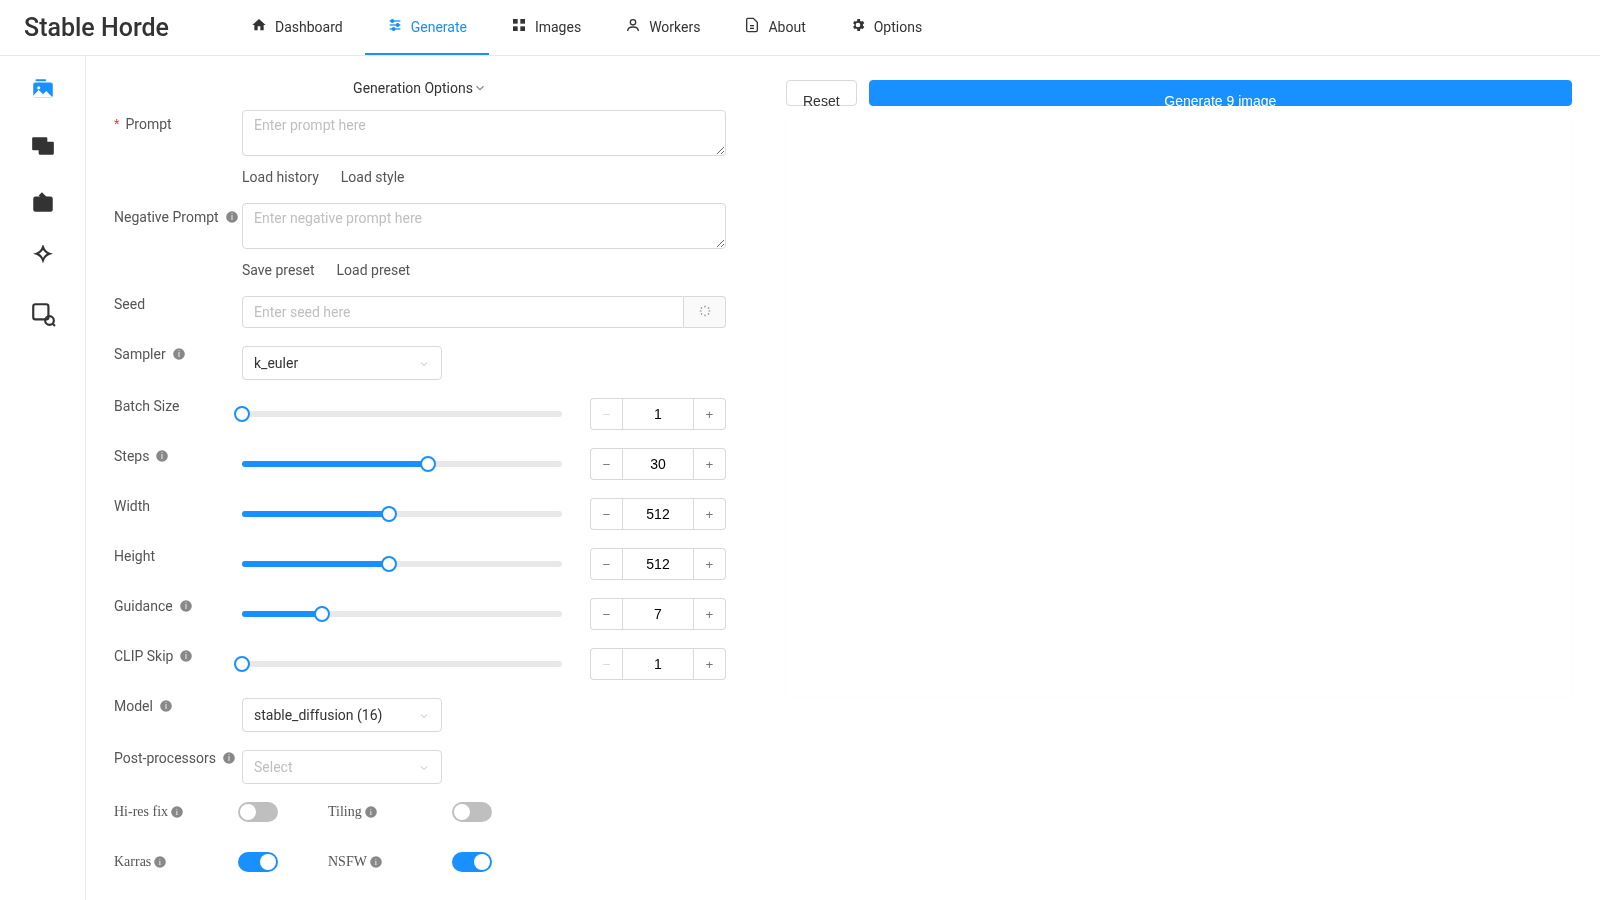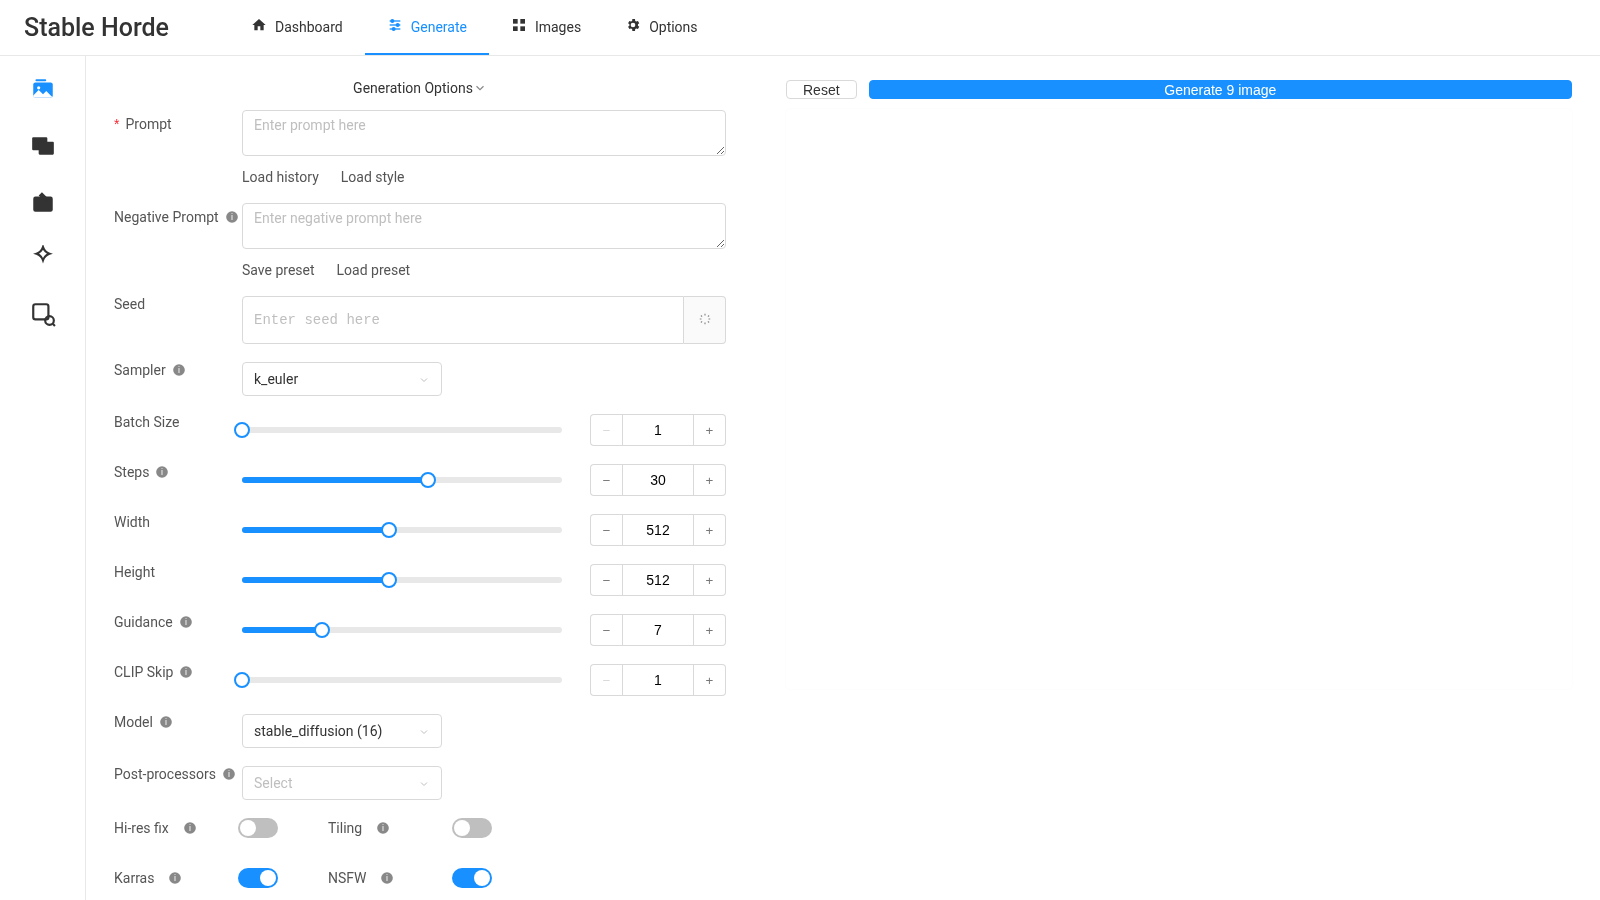--- a/index.html
+++ b/index.html
@@ -40,49 +40,49 @@
   font-size: 14px; font-family: inherit; resize: vertical; outline: none;
 }
 textarea.input { min-height: 46px; }
 .input.neg { min-height: 30px; }
 .input::placeholder { color:#bfbfbf; }
 
 .subactions { display:flex; gap:22px; margin-top:10px; }
 .link { color:#555; cursor:pointer; font-size:14px; }
 
 .seed-wrap { display:flex; width:100%; }
-.seed-wrap input { flex:1; border-radius: 4px 0 0 4px; height: 48px; font-family: Liberation Mono, monospace; }
+.seed-wrap input { flex:1; border-radius: 4px 0 0 4px; height: 32px; }
 .seed-btn { width:42px; border:1px solid #d9d9d9; border-left:none; border-radius: 0 4px 4px 0; background:#fafafa; display:flex; align-items:center; justify-content:center; cursor:pointer; color:#888; }
 
 .select { width: 200px; height:32px; border:1px solid #d9d9d9; border-radius:4px; display:flex; align-items:center; justify-content:space-between; padding: 16px 11px; cursor:pointer; color:#333; }
 .select.placeholder { color:#bfbfbf; }
 .select .caret { color:#bfbfbf; width:12px; height:12px; }
 
 .slider-row { display:flex; align-items:center; gap:28px; }
 .slider { position:relative; flex:1; height: 6px; background:#e8e8e8; border-radius:3px; cursor:pointer; }
 .slider-fill { position:absolute; left:0; top:0; bottom:0; background:#1890ff; border-radius:3px; }
 .slider-handle { position:absolute; top:50%; width:16px; height:16px; border:2px solid #1890ff; background:#fff; border-radius:50%; transform:translate(-50%, -50%); }
 
 .stepper { display:flex; height:32px; }
 .stepper button { width:32px; border:1px solid #d9d9d9; background:#fff; cursor:pointer; color:#777; display:flex; align-items:center; justify-content:center; }
 .stepper button.disabled { color:#d9d9d9; cursor:not-allowed; }
 .stepper button:first-child { border-radius:4px 0 0 4px; border-right:none; }
 .stepper button:last-child { border-radius:0 4px 4px 0; border-left:none; }
 .stepper input { width:72px; border:1px solid #d9d9d9; text-align:center; outline:none; font-size:14px; }
 
 .toggle-grid { display:flex; gap: 50px; }
 .toggle-cell { display:flex; align-items:center; gap: 24px; }
-.toggle-label { display:flex; align-items:center; gap:14px; width: 100px; color:#555; }
+.toggle-label { display:flex; align-items:center; gap:2px; width: 100px; color:#555;font-family:Liberation Serif, serif; }
 .switch { position:relative; width:40px; height:20px; border-radius:10px; background:#bfbfbf; cursor:pointer; transition:.2s; }
 .switch.on { background:#1890ff; }
 .switch::after { content:''; position:absolute; top:2px; left:2px; width:16px; height:16px; border-radius:50%; background:#fff; transition:.2s; }
 .switch.on::after { left:22px; }
 
 .action-bar { display:flex; gap:12px; margin-bottom: 10px; }
-.btn { height:19px; border:1px solid #d9d9d9; background:#fff; border-radius:4px; padding:0 16px; cursor:pointer; font-size:14px; color:#333; }
+.btn { height:19px; border:1px solid #d9d9d9; background:#fff; border-radius:4px; padding:12px 16px; cursor:pointer; font-size:14px; color:#333; }
 .btn-primary { flex:1; background:#1890ff; border-color:#1890ff; color:#fff; }
 .canvas { width:100%; min-height: 580px; background:#fff; border-radius: 4px; box-shadow: 0 0 2px rgba(0,0,0,0.04); }
 </style>
 </head>
 <body>
 
 <div class="topbar">
   <div class="brand">Stable Horde</div>
   <div class="topnav">
     <div class="topnav-item">
@@ -103,20 +103,35 @@
       <span>Generate</span>
     </div>
     <div class="topnav-item">
       <span><svg viewBox="0 0 24 24" fill="currentColor">
             <rect x="3" y="3" width="7" height="7"></rect>
             <rect x="14" y="3" width="7" height="7"></rect>
             <rect x="3" y="14" width="7" height="7"></rect>
             <rect x="14" y="14" width="7" height="7"></rect>
           </svg></span>
       <span>Images</span>
+    </div>
+    <div class="topnav-item">
+      <span><svg viewBox="0 0 24 24" fill="none" stroke="currentColor" stroke-width="2">
+            <circle cx="12" cy="8" r="4"></circle>
+            <path d="M4 21c0-4 4-6 8-6s8 2 8 6"></path>
+          </svg></span>
+      <span>Workers</span>
+    </div>
+    <div class="topnav-item">
+      <span><svg viewBox="0 0 24 24" fill="none" stroke="currentColor" stroke-width="2">
+            <path d="M14 2H6a2 2 0 0 0-2 2v16a2 2 0 0 0 2 2h12a2 2 0 0 0 2-2V8z"></path>
+            <line x1="9" y1="13" x2="15" y2="13"></line>
+            <line x1="9" y1="17" x2="15" y2="17"></line>
+          </svg></span>
+      <span>About</span>
     </div>
     <div class="topnav-item">
       <span><svg viewBox="0 0 24 24" fill="currentColor">
             <path d="M19.4 13a7.5 7.5 0 0 0 0-2l2-1.6-2-3.5-2.4 1a7.5 7.5 0 0 0-1.7-1L15 3h-4l-.3 2.9a7.5 7.5 0 0 0-1.7 1l-2.4-1-2 3.5L6.6 11a7.5 7.5 0 0 0 0 2l-2 1.6 2 3.5 2.4-1a7.5 7.5 0 0 0 1.7 1L11 21h4l.3-2.9a7.5 7.5 0 0 0 1.7-1l2.4 1 2-3.5zM12 15.5A3.5 3.5 0 1 1 15.5 12 3.5 3.5 0 0 1 12 15.5z"></path>
           </svg></span>
       <span>Options</span>
     </div>
   </div>
 </div>
 

